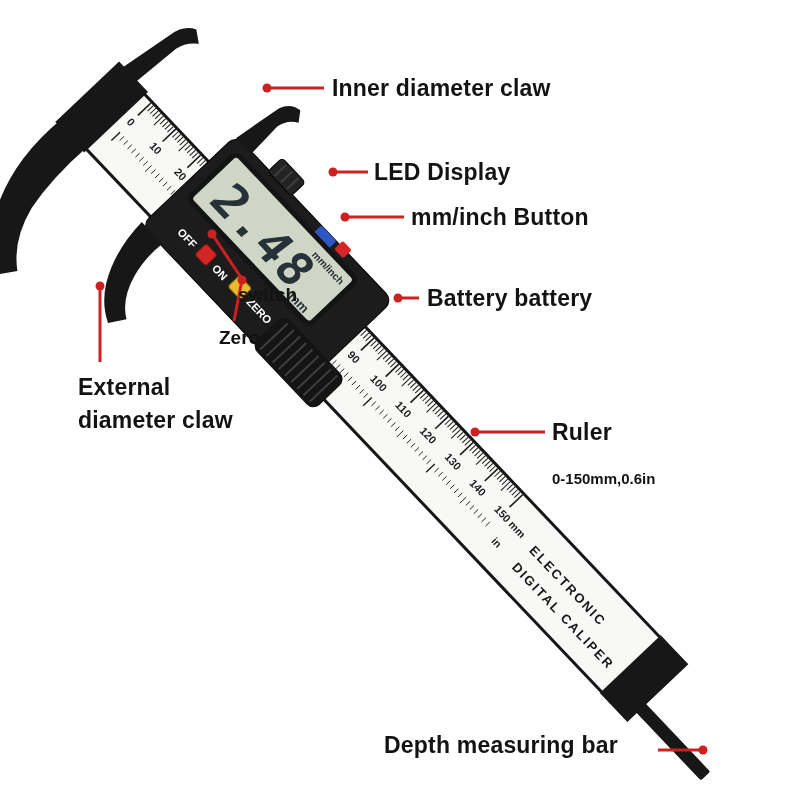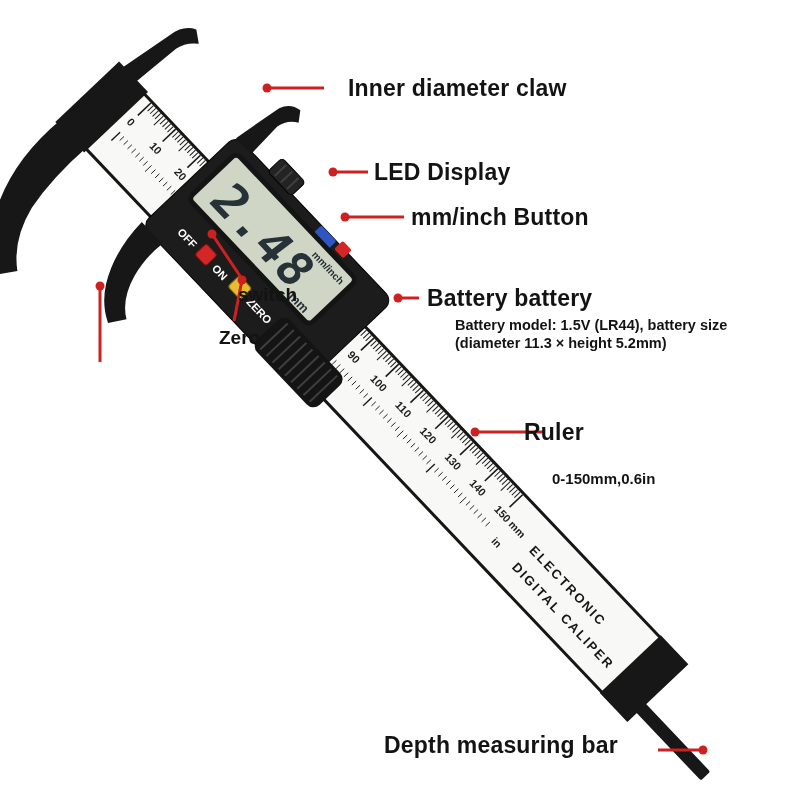--- a/index.html
+++ b/index.html
@@ -385,34 +385,34 @@
       <line class="conn" x1="100" y1="286" x2="100" y2="362"></line>
 
       <circle class="dot" cx="475" cy="432" r="4.5"></circle>
       <line class="conn" x1="475" y1="432" x2="545" y2="432"></line>
 
       <line class="conn" x1="658" y1="750" x2="703" y2="750"></line>
       <circle class="dot" cx="703" cy="750" r="4.5"></circle>
     </g>
   </svg>
 
-  <div class="lbl xl" style="left:348px;top:75px;">Inner diameter claw</div>
+  <div class="lbl xl" style="left:332px;top:75px;">Inner diameter claw</div>
 
   <div class="lbl xl" style="left:411px;top:204px;">mm/inch Button</div>
 
   <div class="lbl xl" style="left:374px;top:159px;">LED Display</div>
 
   <div class="lbl xl" style="left:427px;top:285px;">Battery battery</div>
-  <div class="lbl sub" style="left:455px;top:316px;">
-    <div>Battery model: 1.5V (LR44), battery size</div>
-    <div>(diameter 11.3 × height 5.2mm)</div>
+
+  <div class="lbl md" style="left:224px;top:284px;margin-left:14px;">switch</div>
+
+  <div class="lbl md" style="left:219px;top:327px;">Zero</div>
+
+  <div class="lbl xl two-line" style="left:78px;top:371px;">
+    <div>External</div>
+    <div>diameter claw</div>
   </div>
 
-  <div class="lbl md" style="left:224px;top:284px;margin-left:14px;">switch</div>
-
-  <div class="lbl md" style="left:219px;top:327px;">Zero</div>
-
-
-  <div class="lbl xl" style="left:524px;top:419px;">Ruler</div>
+  <div class="lbl xl" style="left:552px;top:419px;">Ruler</div>
   <div class="lbl rsub" style="left:552px;top:470px;">0-150mm,0.6in</div>
 
   <div class="lbl xl" style="left:384px;top:732px;">Depth measuring bar</div>
 </div>
 
 </body></html>

